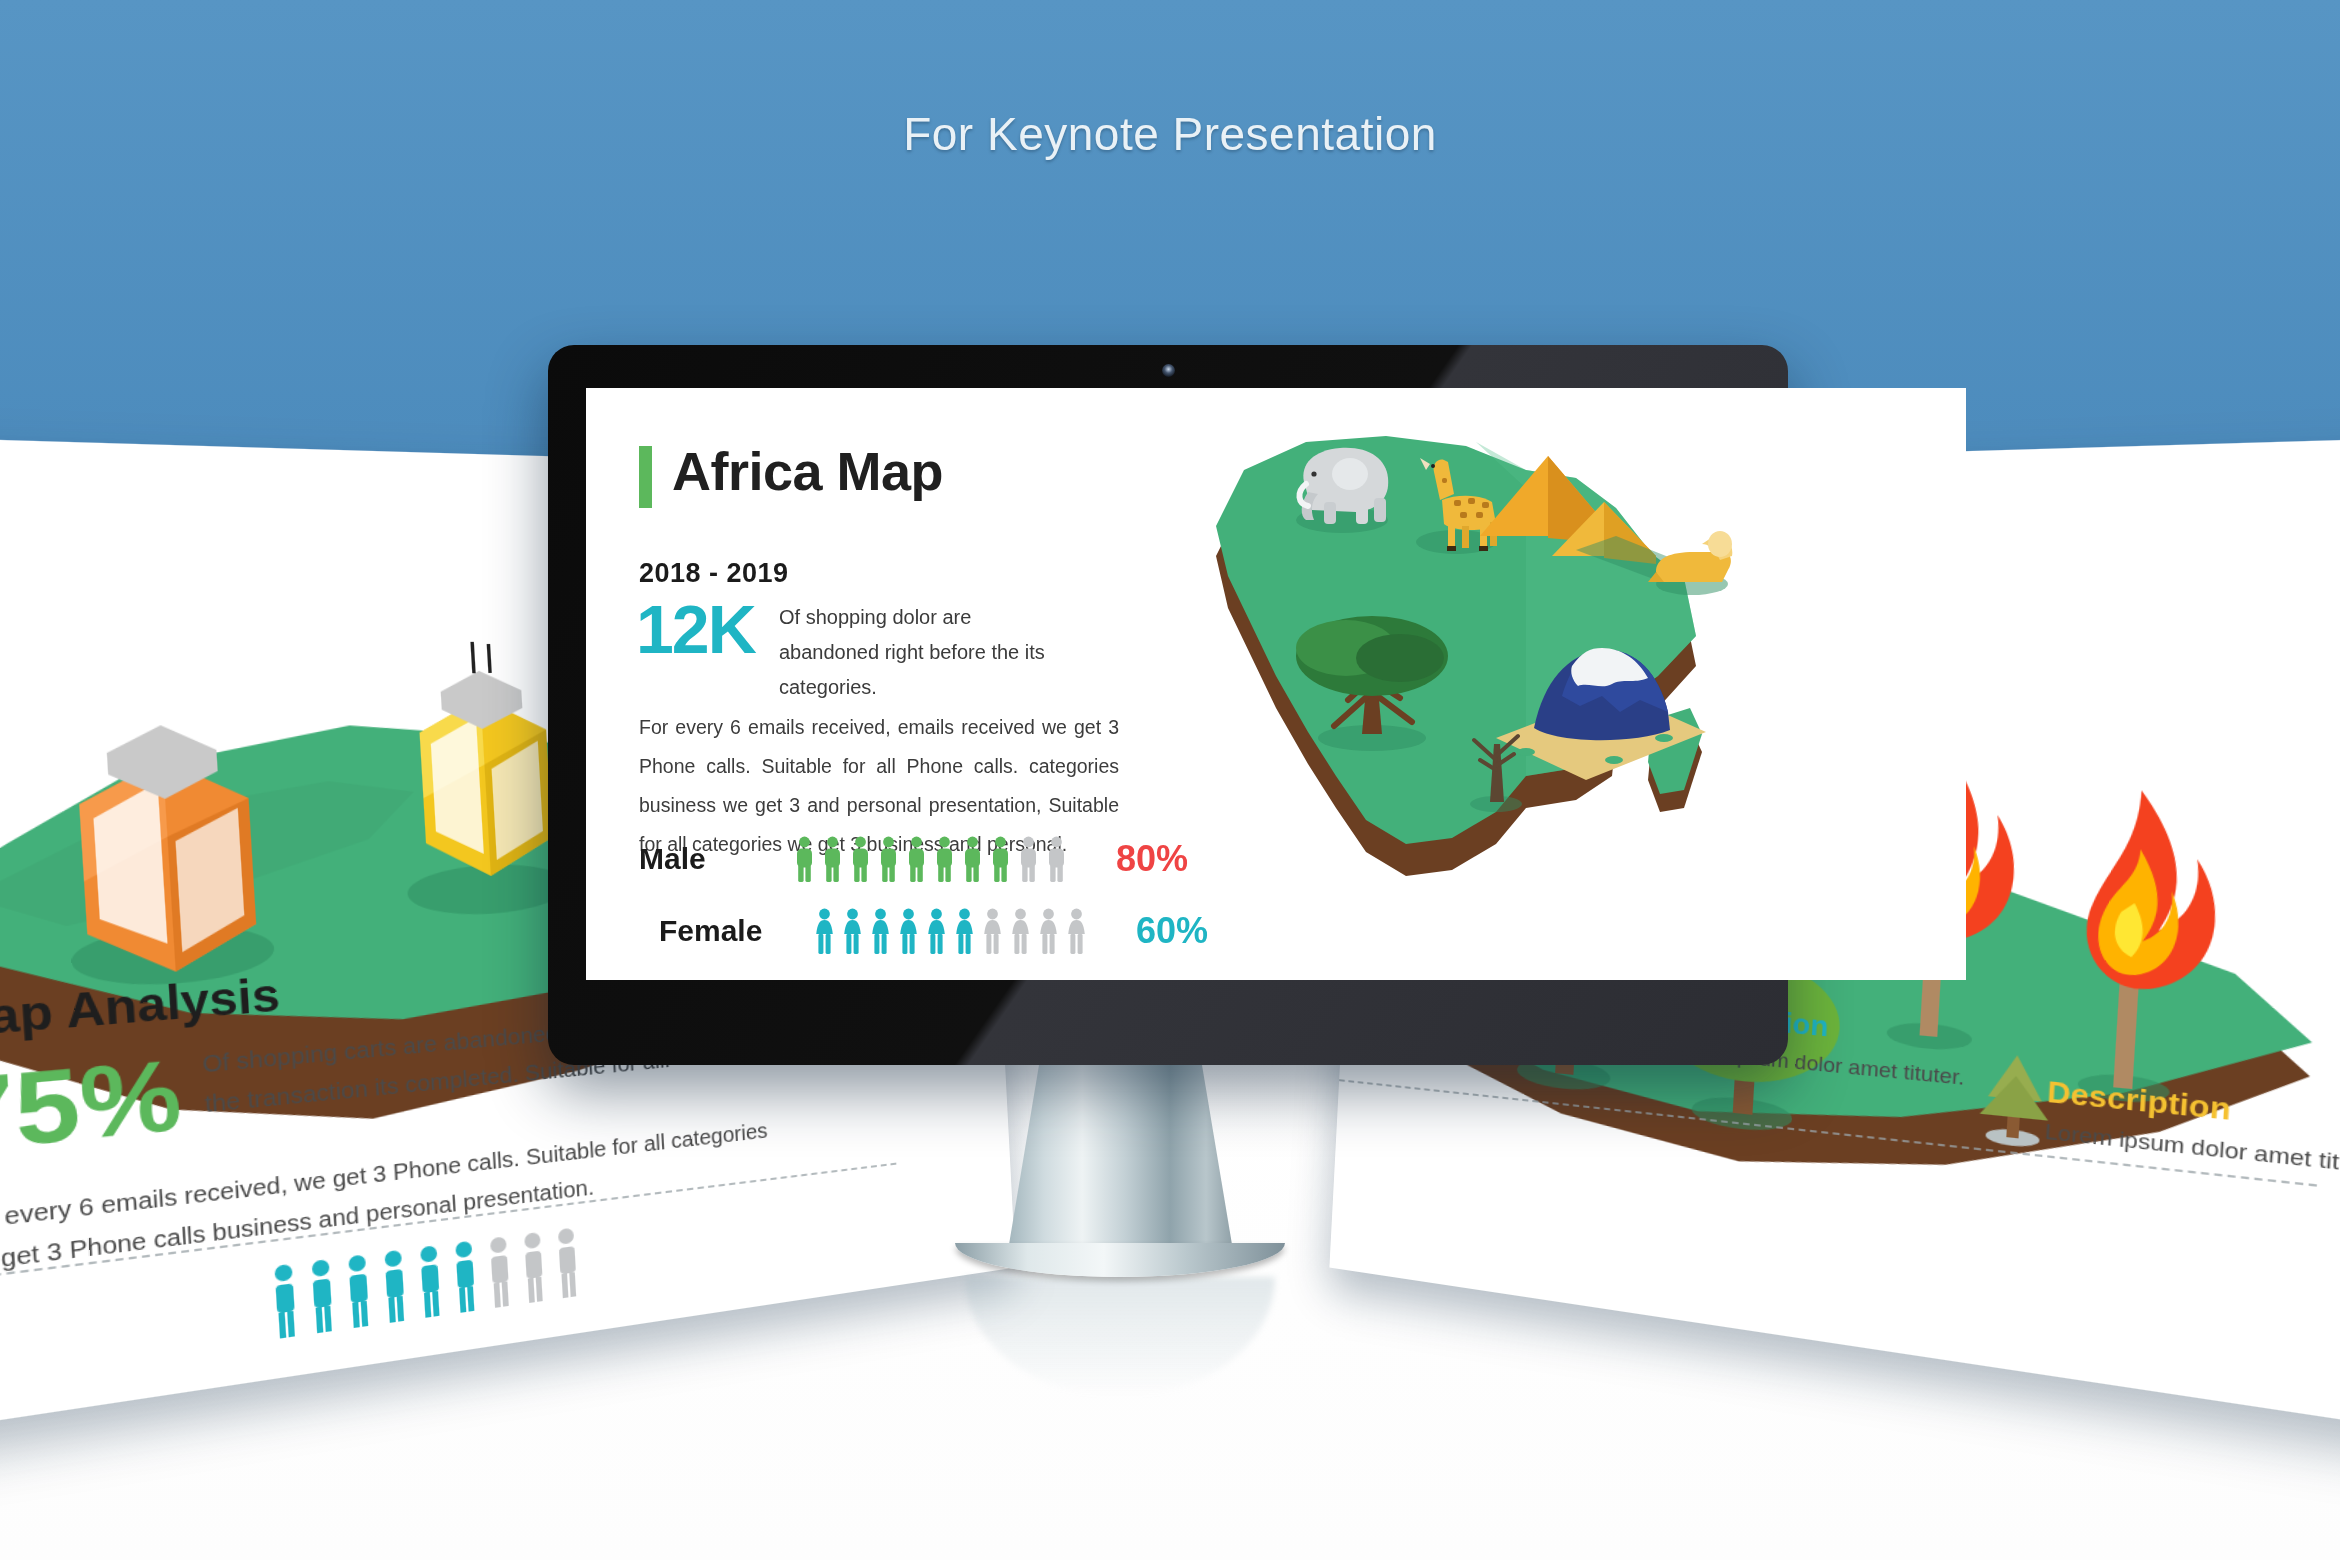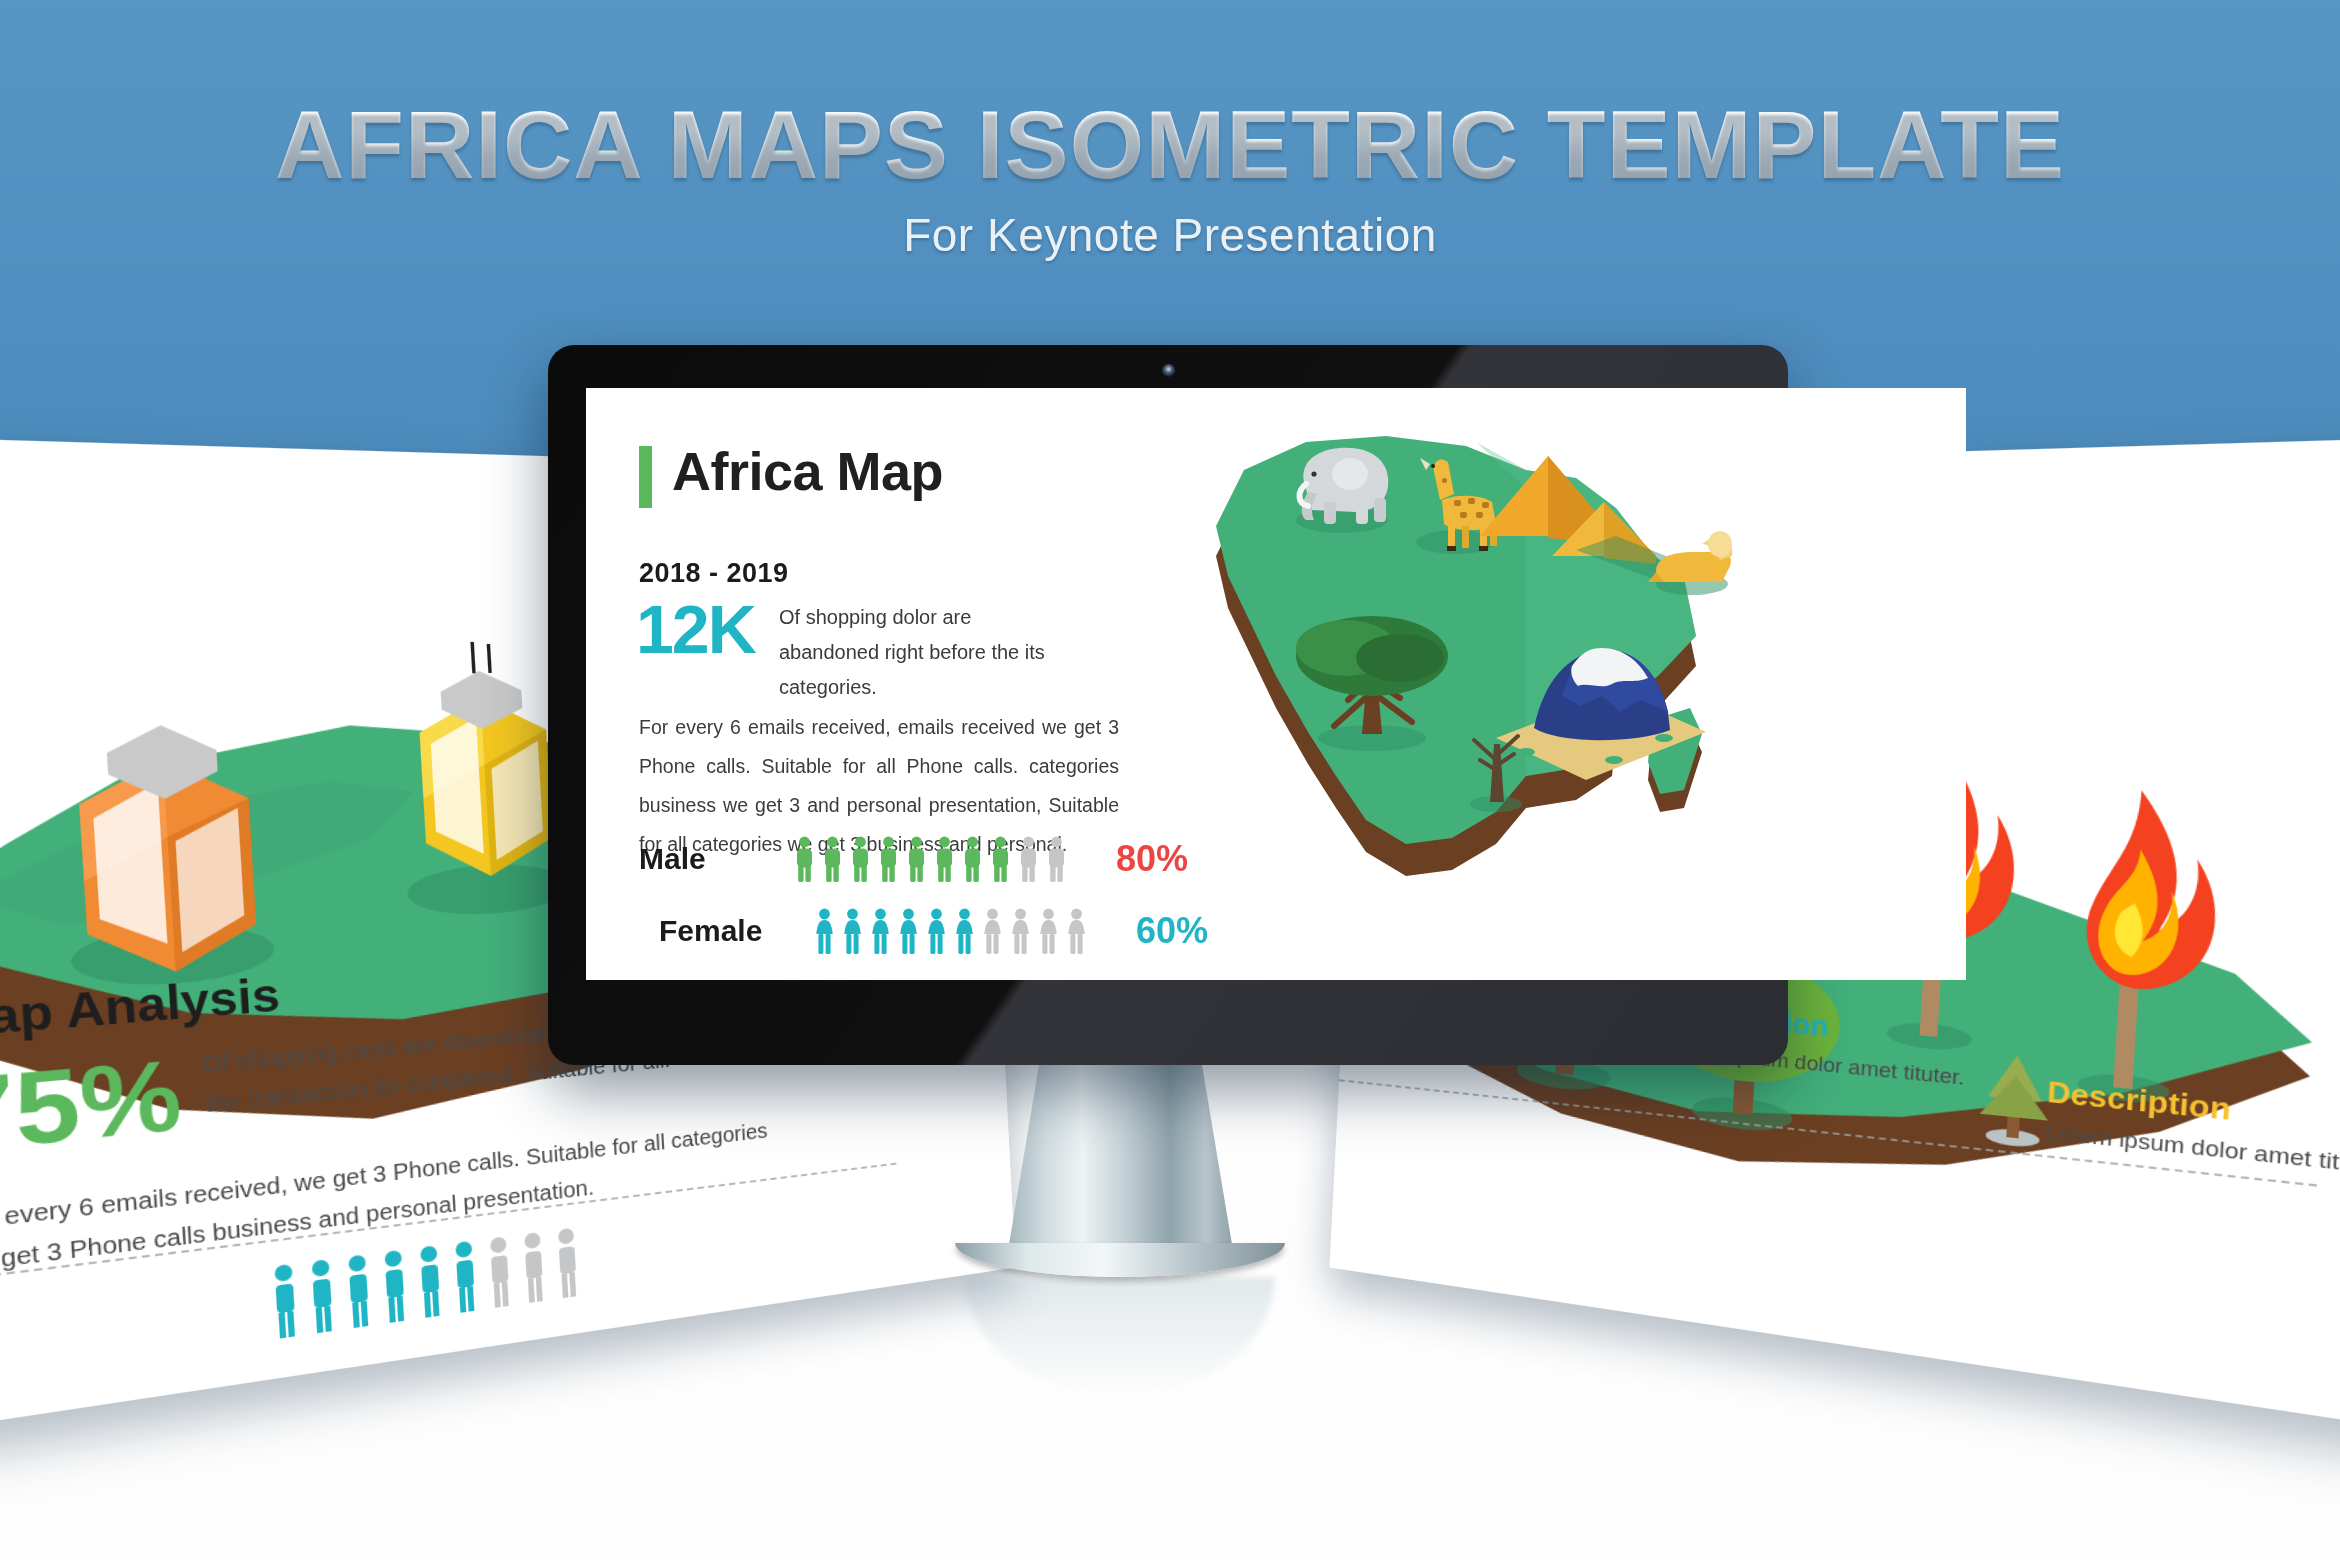--- a/index.html
+++ b/index.html
@@ -287,21 +287,20 @@
     <polygon points="34,6 12,44 56,44" fill="#97ad4f"></polygon>
     <polygon points="34,24 6,60 62,60" fill="#8aa246"></polygon>
   </svg>
   <div class="dashed" style="left:-30px; top:610px; width:900px;"></div>
 </div>
 
 <div id="reflect-left" class="slide-reflect"></div>
 <div id="reflect-right" class="slide-reflect"></div>
 
 <div id="hero">
-  <div id="hero-title">AFRICA MAPS ISOMETRIC TEMPLATE</div>
   <div id="hero-sub">For Keynote Presentation</div>
 </div>
 
 <div id="stand-reflection"></div>
 <div id="stand-neck"></div>
 <div id="stand-base"></div>
 
 <div id="monitor">
   <div id="monitor-bezel"></div>
   <div id="webcam"></div>

